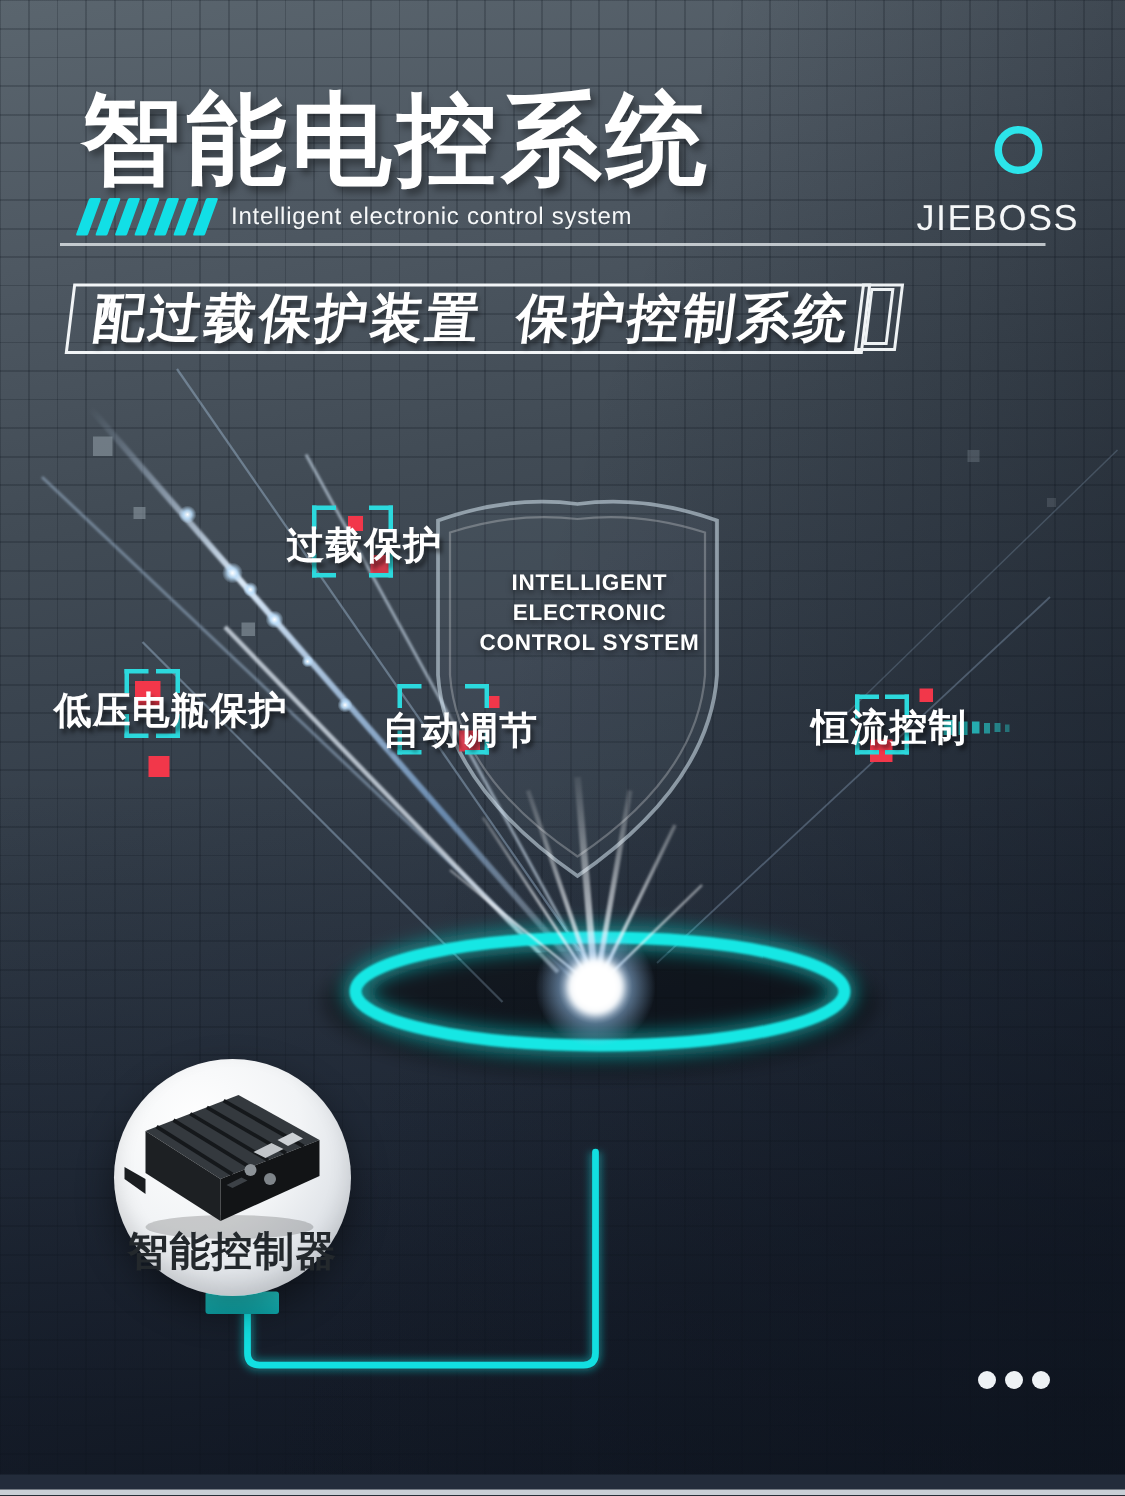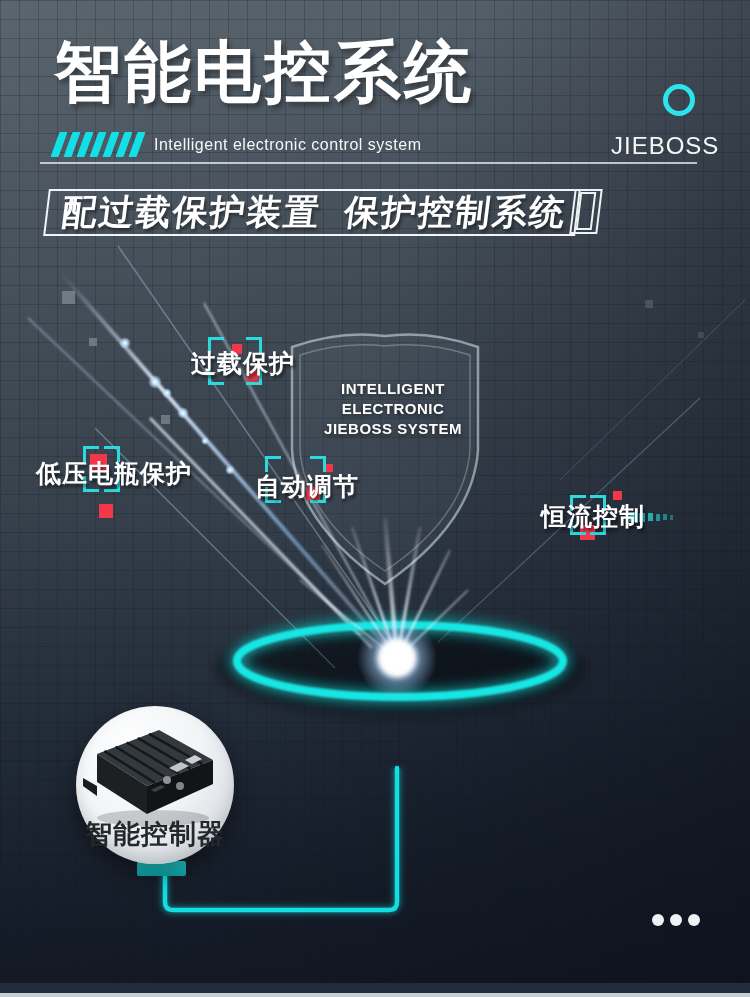--- a/index.html
+++ b/index.html
@@ -17,21 +17,21 @@
   .vignette{
     position:absolute;inset:0;
     background:
       linear-gradient(108deg, rgba(12,18,28,0) 45%, rgba(12,18,28,.55) 96%),
       linear-gradient(180deg, rgba(12,18,28,0) 52%, rgba(12,18,28,.6) 100%);
   }
   .scene{position:absolute;left:0;top:0;z-index:1;}
   .z2{z-index:2;}
 
   
-  .title{position:absolute;left:54px;top:27px;margin:0;font-size:67px;font-weight:bold;color:#ffffff;
+  .title{position:absolute;left:54px;top:48px;margin:0;font-size:67px;font-weight:bold;color:#ffffff;
          letter-spacing:3px;text-shadow:3px 4px 5px rgba(0,0,0,.35);}
   .ring{position:absolute;left:663px;top:84px;width:22px;height:22px;border:5px solid #2ce4ea;border-radius:50%;}
   .subrow{position:absolute;left:55px;top:132px;display:flex;align-items:center;gap:13px;}
   .slashes{display:flex;gap:5px;}
   .slashes i{display:block;width:8px;height:25px;background:#12dfe6;transform:skewX(-20deg);border-radius:1px;}
   .subtitle{font-size:16px;color:#f5f7f8;letter-spacing:.5px;}
   .brand{position:absolute;left:611px;top:132px;font-size:24px;color:#f5f7f8;letter-spacing:1px;}
   .divider{position:absolute;left:40px;top:162px;width:657px;height:2px;background:rgba(235,240,243,.75);}
 
   
@@ -211,21 +211,21 @@
   <div class="bdeco b2 z2"></div>
 
   <i class="gsq z2" style="left:62px;top:291px;width:13px;height:13px;"></i>
   <i class="gsq z2" style="left:89px;top:338px;width:8px;height:8px;"></i>
   <i class="gsq z2" style="left:161px;top:415px;width:9px;height:9px;"></i>
   <i class="gsq z2" style="left:645px;top:300px;width:8px;height:8px;opacity:.5;"></i>
   <i class="gsq z2" style="left:698px;top:332px;width:6px;height:6px;opacity:.4;"></i>
 
   <div class="shield-text">
     <span>INTELLIGENT ELECTRONIC</span>
-    <span>JIEBOSS SYSTEM</span>
+    <span>CONTROL SYSTEM</span>
   </div>
 
 
   <div class="feature" style="left:191px;top:347px;text-align:center;">
     <i class="rsq" style="left:41px;top:-3px;width:10px;height:10px;"></i>
     <i class="rsq" style="left:56px;top:23px;width:13px;height:13px;opacity:.8;"></i>
     <span class="bk" style="left:17px;top:-10px;width:54px;height:48px;">
         <i class="tl"></i>
         <i class="tr"></i>
         <i class="bl"></i>
@@ -251,21 +251,21 @@
     <i class="rsq" style="left:63px;top:47px;width:14px;height:14px;"></i>
     <span class="bk" style="left:47px;top:-11px;width:37px;height:46px;">
         <i class="tl"></i>
         <i class="tr"></i>
         <i class="bl"></i>
         <i class="br"></i>
       </span>
     <span class="ftext">低压电瓶保护</span>
   </div>
 
-  <div class="feature" style="left:541px;top:500px;">
+  <div class="feature" style="left:541px;top:468px;">
     <i class="rsq" style="left:72px;top:-9px;width:9px;height:9px;"></i>
     <i class="rsq" style="left:39px;top:25px;width:15px;height:15px;"></i>
     <span class="bk" style="left:29px;top:-5px;width:36px;height:40px;">
         <i class="tl"></i>
         <i class="tr"></i>
         <i class="bl"></i>
         <i class="br"></i>
       </span>
     <span class="ftext">恒流控制</span>
     <span class="trail" style="left:88px;top:12px;">

